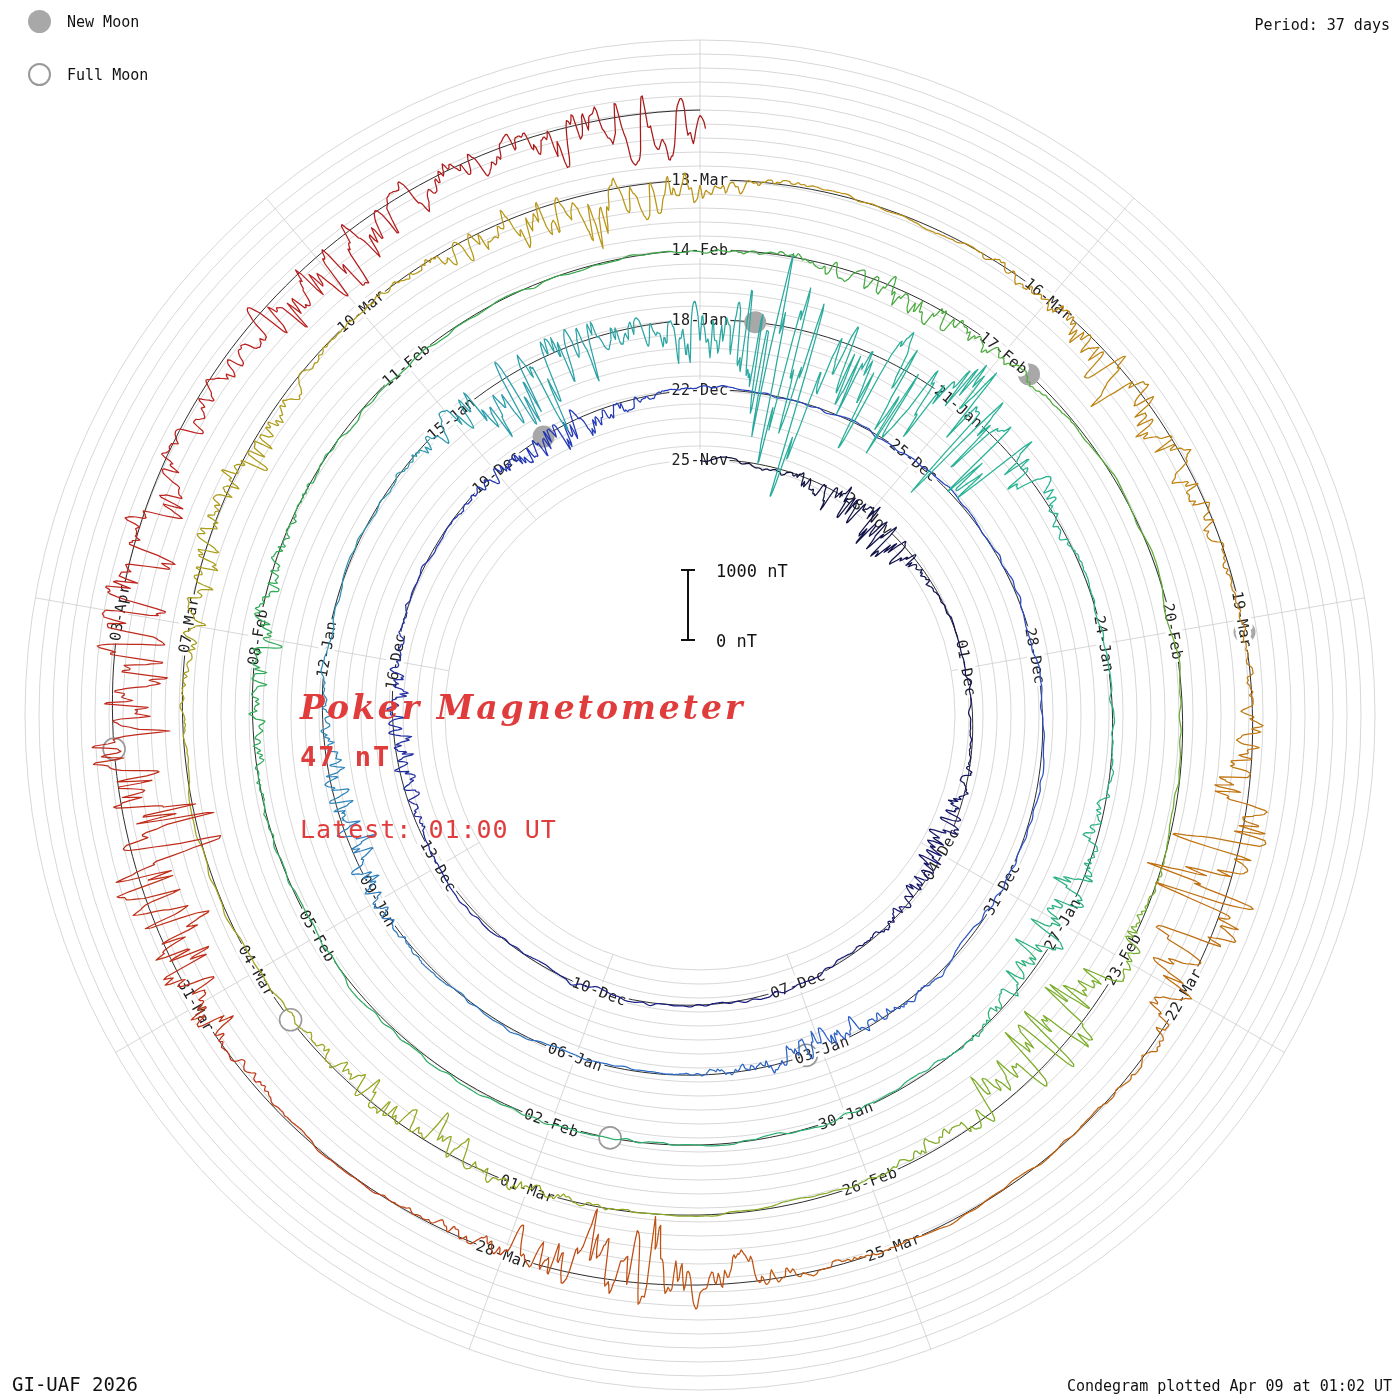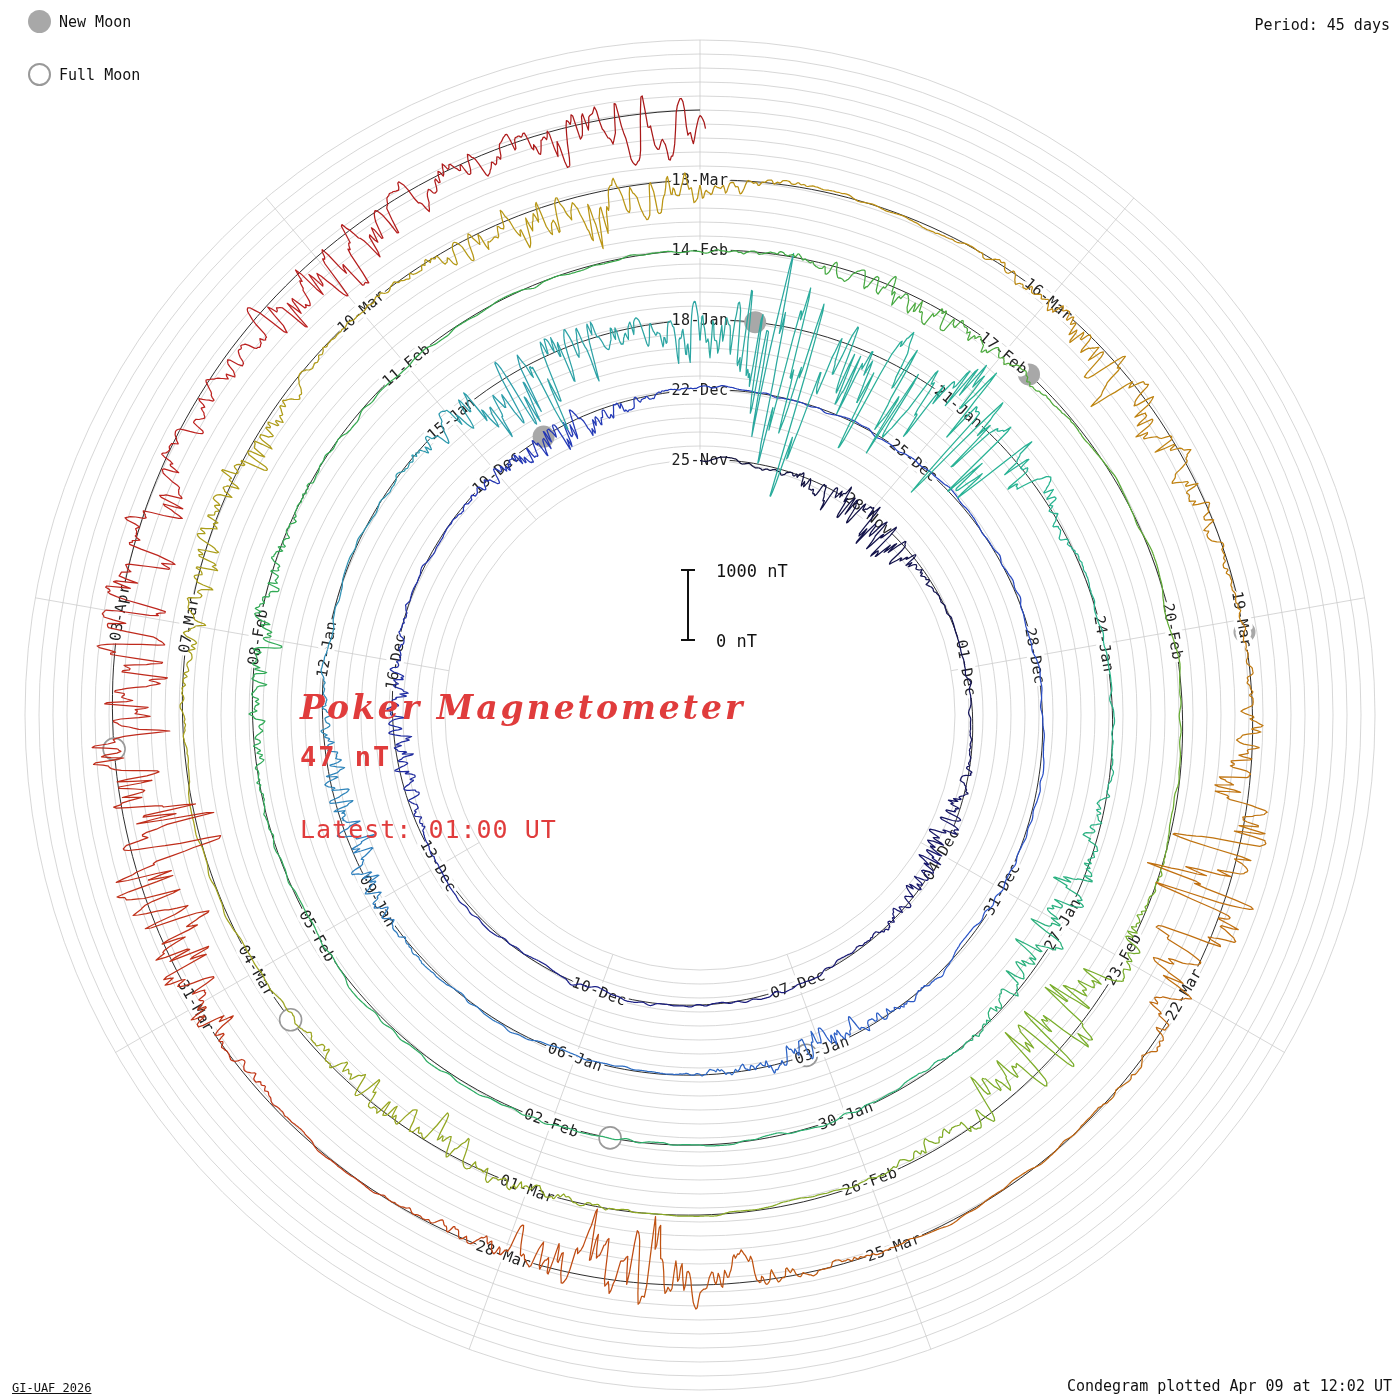--- a/index.html
+++ b/index.html
@@ -3,27 +3,27 @@
 <meta charset="utf-8">
 <style>
   html,body{margin:0;padding:0;background:#ffffff;}
   body{width:1400px;height:1400px;overflow:hidden;font-family:"DejaVu Sans Mono",monospace;color:#111;}
   .stage{position:relative;width:1400px;height:1400px;}
   #chart-svg{position:absolute;left:0;top:0;}
   .dlabel{font-family:"DejaVu Sans Mono",monospace;font-size:15px;fill:#222;text-anchor:middle;
           paint-order:stroke;stroke:#ffffff;stroke-width:7px;stroke-linejoin:round;letter-spacing:0.5px;}
   .sblabel{font-family:"DejaVu Sans Mono",monospace;font-size:17px;fill:#111;}
   .legend{position:absolute;top:10px;left:28px;display:flex;flex-direction:column;gap:30px;}
-  .legend-item{display:flex;align-items:center;gap:8px;}
+  .legend-item{display:flex;align-items:center;gap:16px;}
   .moon{width:23px;height:23px;border-radius:50%;}
   .moon.filled{background:#a8a8a8;}
   .moon.open{background:#fff;border:2px solid #999;box-sizing:border-box;}
   .legend-label{font-size:15px;}
   .period{position:absolute;top:16px;right:10px;font-size:15px;}
-  .footer-left{position:absolute;bottom:5px;left:12px;font-size:12px;text-decoration:underline;}
+  .footer-left{position:absolute;bottom:5px;left:12px;font-size:19px;}
   .footer-right{position:absolute;bottom:5px;right:8px;font-size:15px;}
   .center-block{position:absolute;top:690px;left:300px;width:800px;text-align:left;color:#e03c3c;}
   .ctitle{font-family:"DejaVu Serif",serif;font-style:italic;font-weight:700;font-size:33px;line-height:36px;letter-spacing:3px;}
   .cvalue{font-size:27px;font-weight:700;letter-spacing:2px;margin-top:16px;line-height:30px;}
   .clatest{font-size:25px;font-weight:400;letter-spacing:1px;line-height:28px;}
   .clatest.first{margin-top:44px;}
 </style>
 </head>
 <body>
 
@@ -282,24 +282,24 @@
     <div class="legend-item">
       <span class="moon filled" style="background: rgb(168, 168, 168);"></span>
       <span class="legend-label">New Moon</span>
     </div>
     <div class="legend-item">
       <span class="moon open"></span>
       <span class="legend-label">Full Moon</span>
     </div>
   </div>
 
-  <div class="period">Period: 45 days</div>
+  <div class="period">Period: 37 days</div>
 
   <div class="center-block" style="color: rgb(224, 60, 60);">
     <div class="ctitle">Poker Magnetometer</div>
     <div class="cvalue">47 nT</div>
     <div class="clatest first">Latest: 01:00 UT</div>
   </div>
 
   <div class="footer-left">GI-UAF 2026</div>
-  <div class="footer-right">Condegram plotted Apr 09 at 12:02 UT</div>
+  <div class="footer-right">Condegram plotted Apr 09 at 01:02 UT</div>
 
 </div>
 
 </body></html>

